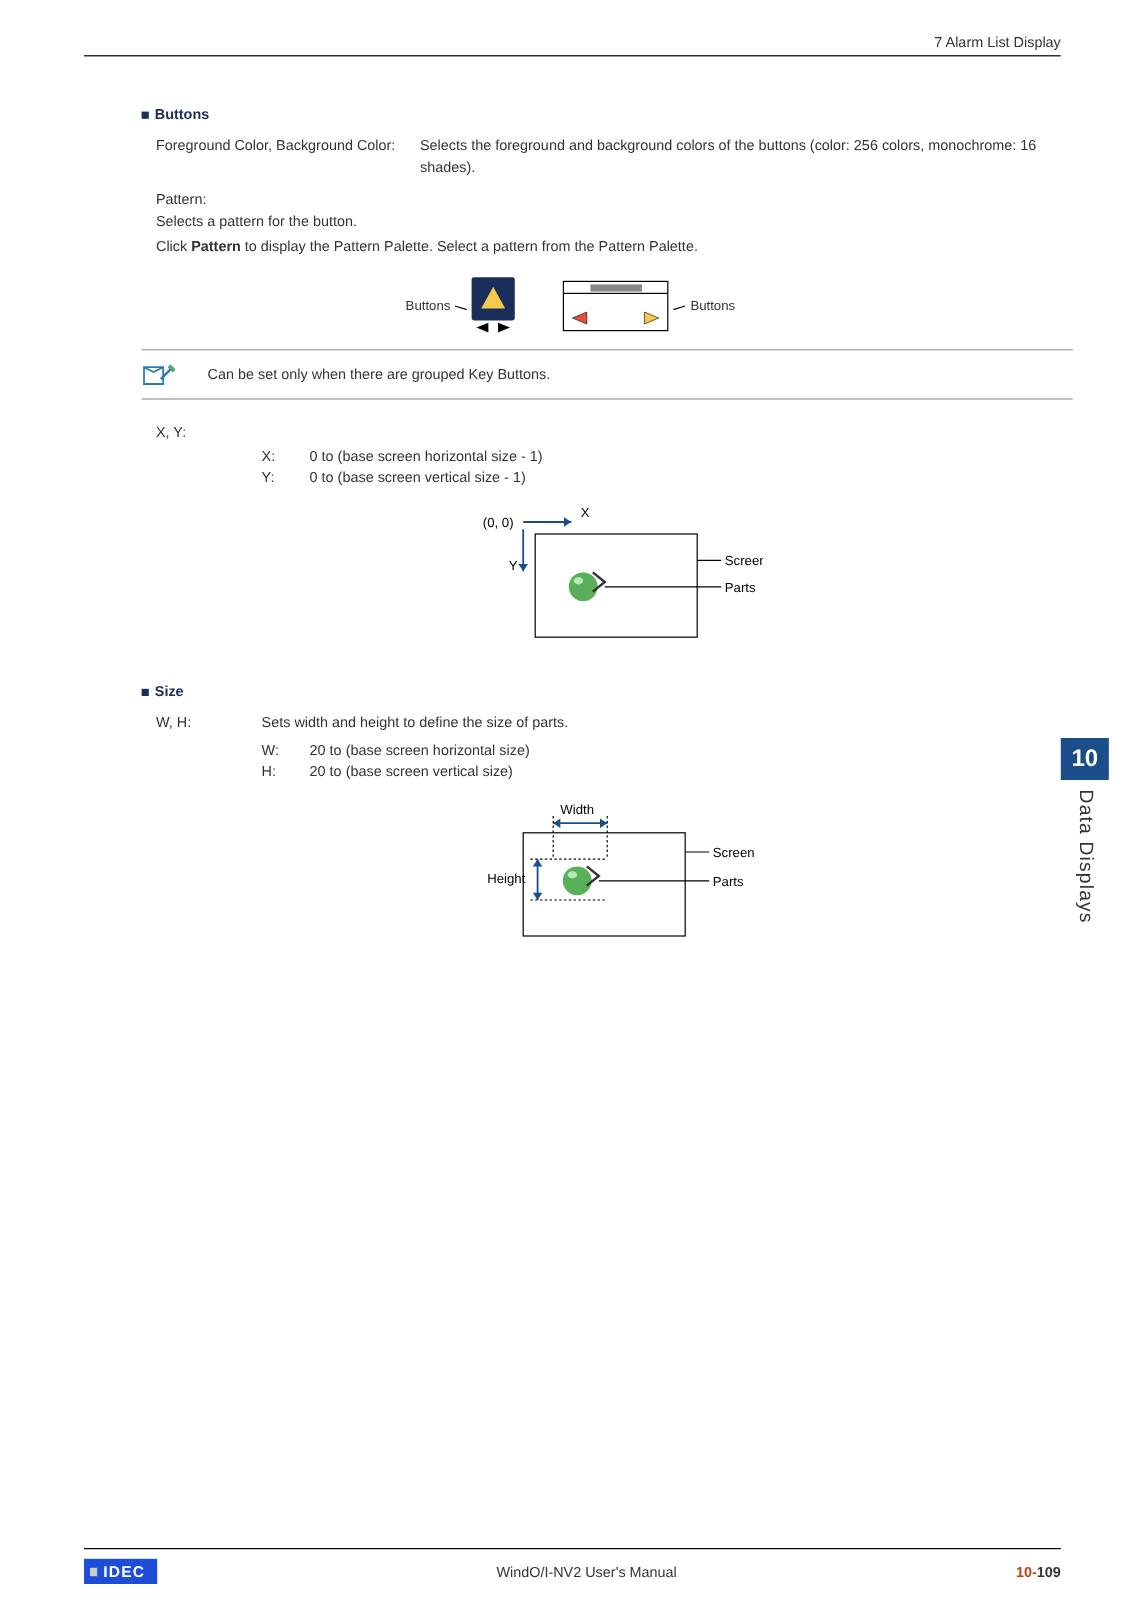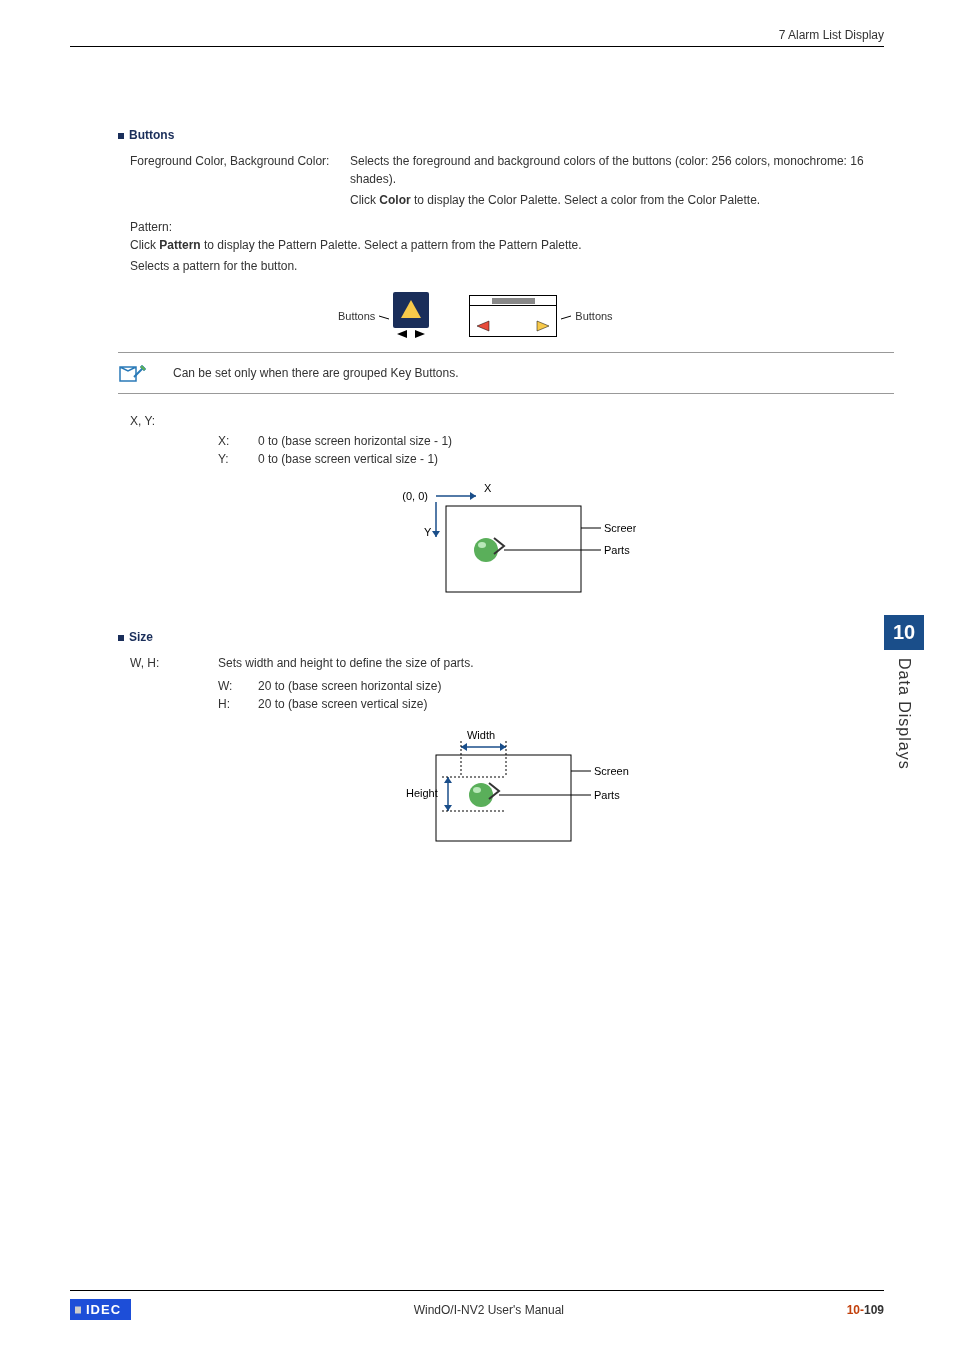--- a/index.html
+++ b/index.html
@@ -23,21 +23,20 @@
       position: absolute;
       top: 28px;
       right: 70px;
       font-size: 12px;
     }
     .content {
       position: absolute;
       top: 88px;
       left: 118px;
       right: 60px;
-      margin-top: 40px;
     }
     .section-heading {
       font-weight: bold;
       font-size: 12px;
       color: #1a2e5a;
       margin-bottom: 10px;
     }
     .bullet-sq {
       display: inline-block;
       width: 6px;
@@ -203,29 +202,28 @@
 <div class="content">
 
   <div class="section-heading">
     <span class="bullet-sq"></span><span>Buttons</span>
   </div>
 
   <div class="def-row" style="margin-left:12px;">
     <div class="def-term" style="width:220px;">Foreground Color, Background Color:</div>
     <div class="def-body">
       <p>Selects the foreground and background colors of the buttons (color: 256 colors, monochrome: 16 shades).</p>
-      <p><span>Click </span><span class="bold">Color</span><span> to display the Color Palette. Select a color from the Color Palette.</span></p>
     </div>
   </div>
 
   <div class="def-row" style="margin-left:12px; margin-top:6px;flex-direction:column;">
     <div class="def-term" style="width:220px;">Pattern:</div>
     <div class="def-body">
+      <p>Selects a pattern for the button.</p>
       <p><span>Click </span><span class="bold">Pattern</span><span> to display the Pattern Palette. Select a pattern from the Pattern Palette.</span></p>
-      <p>Selects a pattern for the button.</p>
     </div>
   </div>
 
   <div class="buttons-illo">
     <div class="illo-pair">
       <span>Buttons</span>
       <svg width="10" height="10">
           <line x1="0" y1="5" x2="10" y2="8" stroke="#000" stroke-width="1"></line>
         </svg>
       <div style="display:flex; flex-direction:column;">

